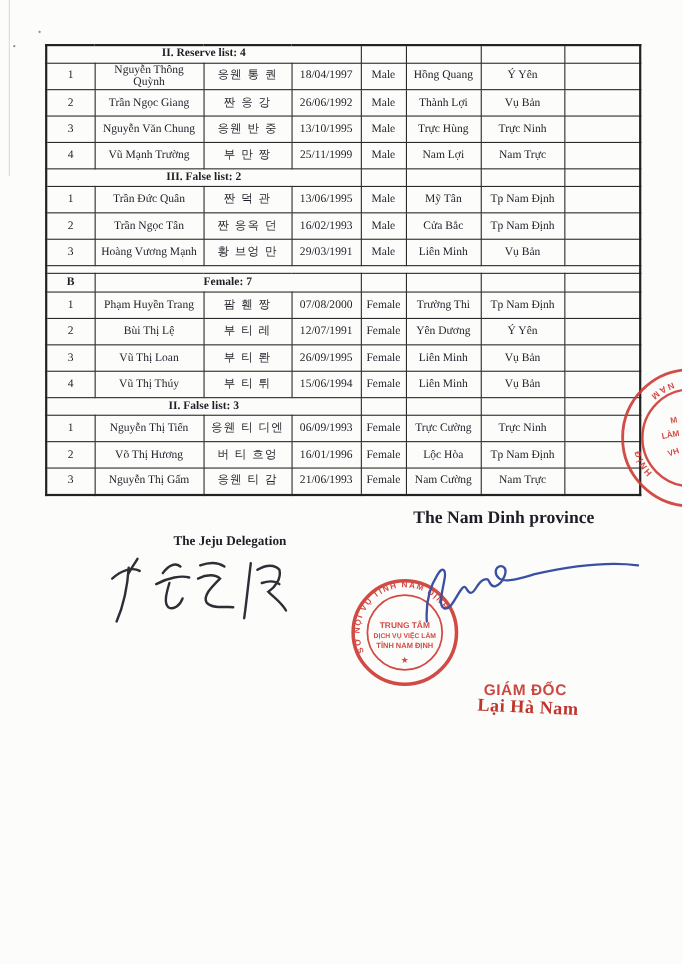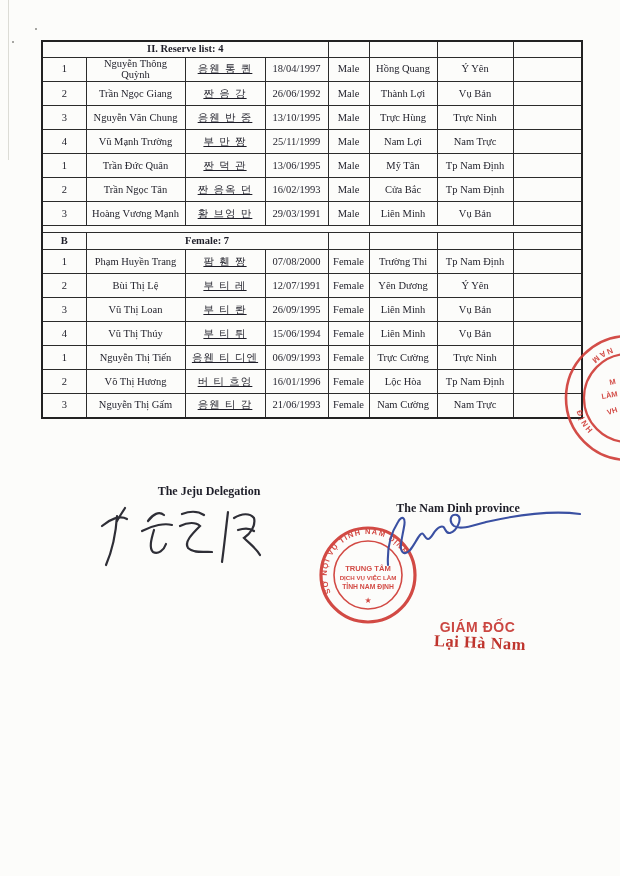--- a/index.html
+++ b/index.html
@@ -10,29 +10,29 @@
   #dot1{left:35px;top:28px;} #dot2{left:12px;top:41px;}
 
   
   table.roster{position:absolute;left:41px;top:40px;width:540px;border-collapse:collapse;
       table-layout:fixed;border:2px solid #222;}
   table.roster td{border:1px solid #2b2b2b;font-size:10.5px;line-height:1.12;
       text-align:center;vertical-align:middle;padding:0 2px;overflow:hidden;}
   tr.h{height:16px;} tr.d{height:24px;} tr.b{height:17px;} tr.sp{height:7px;}
   td.sec{font-weight:bold;text-align:left;padding-left:3px;font-size:11px;}
   td.l{text-align:left;padding-left:4px;}
-  td.kr{font-family:"DejaVu Sans","Liberation Sans",sans-serif;font-size:10px;letter-spacing:1px;text-decoration:underline;}
+  td.kr{font-family:"DejaVu Sans","Liberation Sans",sans-serif;font-size:10px;letter-spacing:1px;}
   td.bcode{font-weight:bold;}
   tr.sp td{border-left:1px solid #2b2b2b;border-right:1px solid #2b2b2b;}
 
   
   .title-left{position:absolute;left:119px;top:484px;width:180px;text-align:center;
       font-weight:bold;font-size:12px;}
-  .title-right{position:absolute;left:348px;top:500px;width:220px;text-align:center;
-      font-weight:bold;font-size:12px;line-height:16px;}
+  .title-right{position:absolute;left:348px;top:463px;width:220px;text-align:center;
+      font-weight:bold;font-size:16px;line-height:16px;}
   .director-title{position:absolute;left:420px;top:619px;width:115px;text-align:center;
       font-family:Liberation Sans, sans-serif;font-size:14px;font-weight:bold;
       color:#cb4742;letter-spacing:.5px;}
   .director-name{position:absolute;left:415px;top:633px;width:130px;text-align:center;
       font-size:16.5px;font-weight:bold;color:#bf352e;letter-spacing:.5px;
       transform:rotate(2.5deg);}
   svg{position:absolute;}
   #sig-black{left:95px;top:504px;}
   #stamp-main{left:318px;top:525px;}
   #sig-blue{left:372px;top:505px;}
@@ -100,20 +100,27 @@
     <td>4</td>
     <td class="l">Vũ Mạnh Trường</td>
     <td class="l kr">부 만 짱</td>
     <td>25/11/1999</td>
     <td>Male</td>
     <td>Nam Lợi</td>
     <td>Nam Trực</td>
     <td></td>
   </tr>
 
+  <tr class="h">
+    <td class="sec" colspan="4">III. False list: 2</td>
+    <td></td>
+        <td></td>
+    <td></td>
+        <td></td>
+  </tr>
   <tr class="d">
     <td>1</td>
     <td class="l">Trần Đức Quân</td>
     <td class="l kr">짠 덕 관</td>
     <td>13/06/1995</td>
     <td>Male</td>
     <td>Mỹ Tân</td>
     <td>Tp Nam Định</td>
     <td></td>
   </tr>
@@ -184,20 +191,27 @@
     <td>4</td>
     <td class="l">Vũ Thị Thúy</td>
     <td class="l kr">부 티 튀</td>
     <td>15/06/1994</td>
     <td>Female</td>
     <td>Liên Minh</td>
     <td>Vụ Bản</td>
     <td></td>
   </tr>
 
+  <tr class="h">
+    <td class="sec" colspan="4">II. False list: 3</td>
+    <td></td>
+        <td></td>
+    <td></td>
+        <td></td>
+  </tr>
   <tr class="d">
     <td>1</td>
     <td class="l">Nguyễn Thị Tiến</td>
     <td class="l kr">응웬 티 디엔</td>
     <td>06/09/1993</td>
     <td>Female</td>
     <td>Trực Cường</td>
     <td>Trực Ninh</td>
     <td></td>
   </tr>

